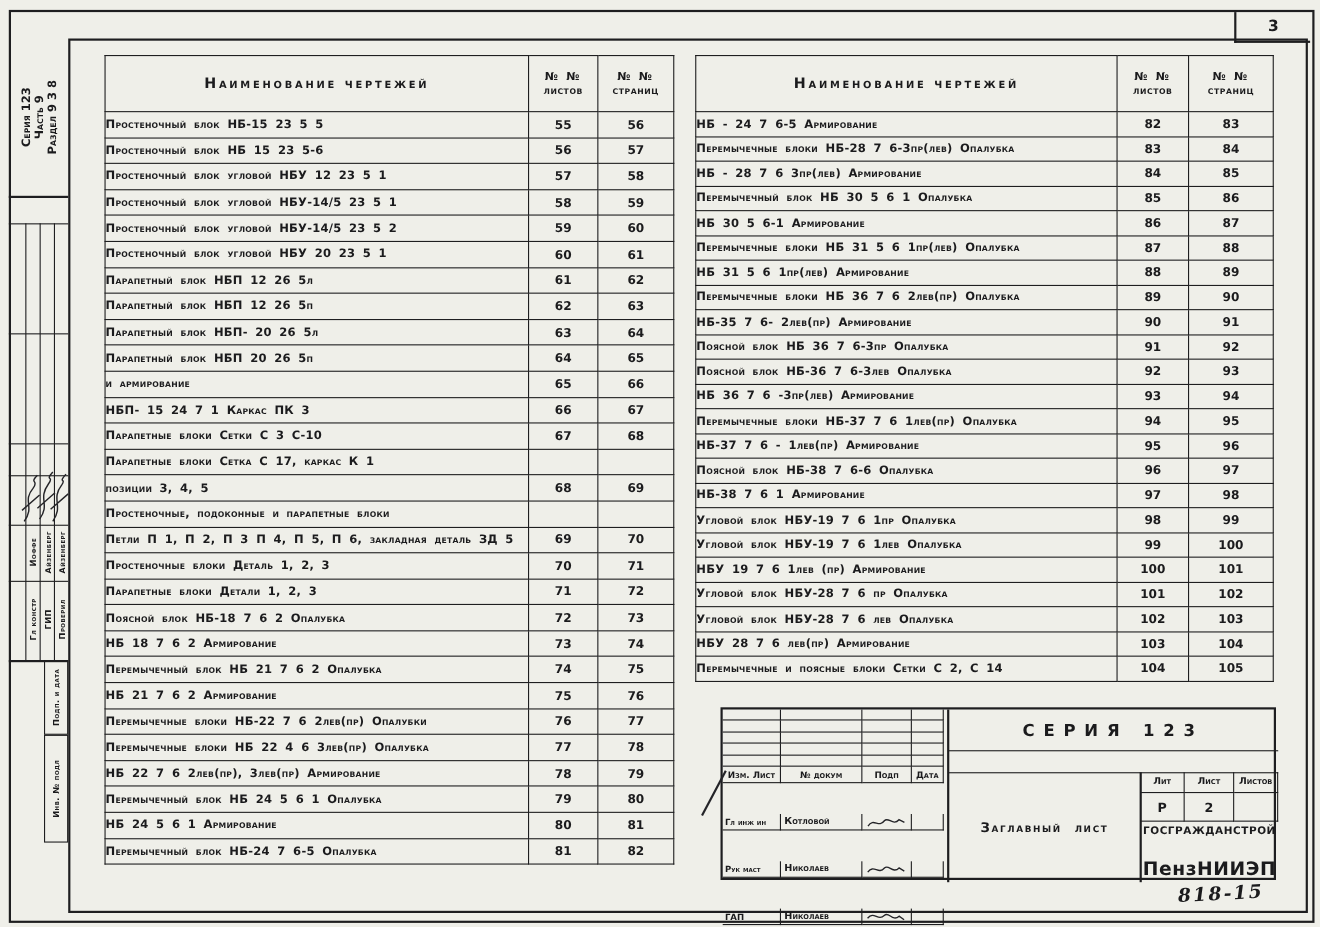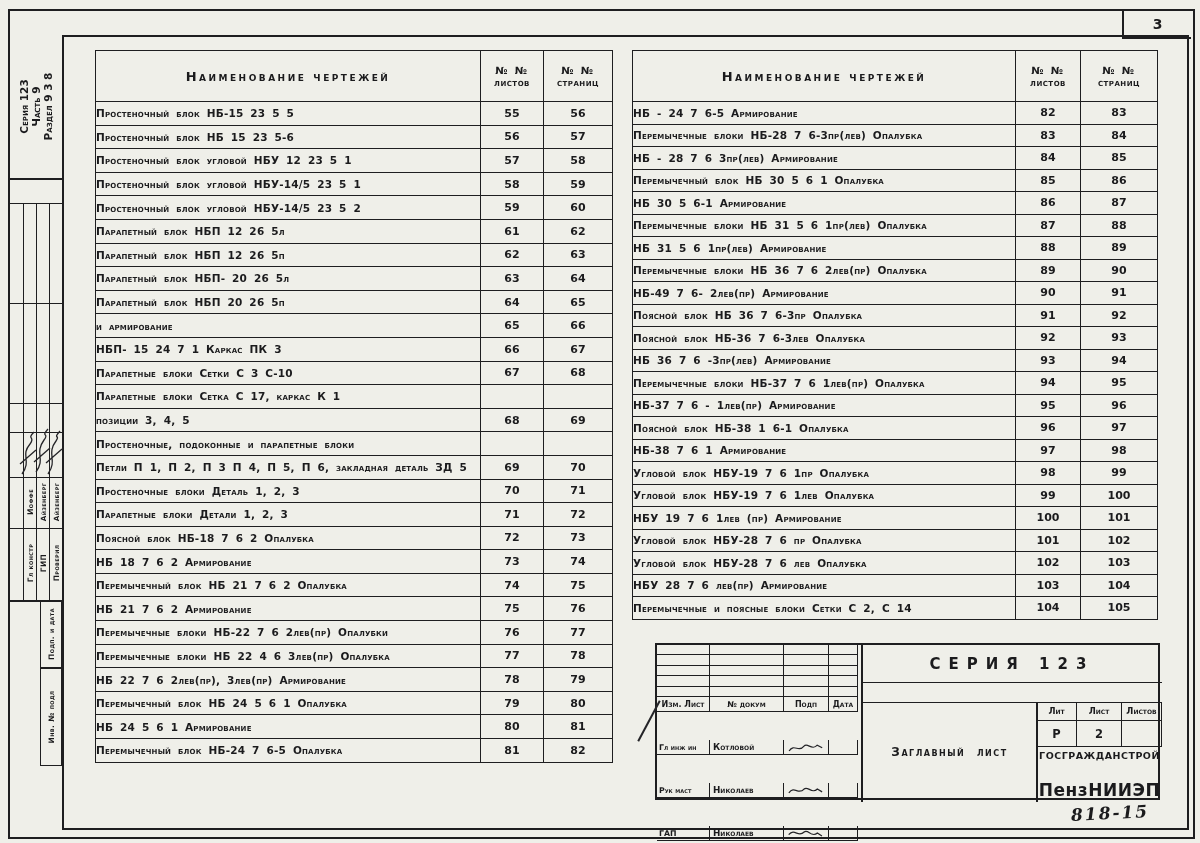--- a/index.html
+++ b/index.html
@@ -165,20 +165,25 @@
           <td class="name">Простеночный блок угловой НБУ-14/5 23 5 1</td>
           <td class="num">58</td>
           <td class="num">59</td>
         </tr>
         <tr>
           <td class="name">Простеночный блок угловой НБУ-14/5 23 5 2</td>
           <td class="num">59</td>
           <td class="num">60</td>
         </tr>
         <tr>
+          <td class="name">Простеночный блок угловой НБУ 20 23 5 1</td>
+          <td class="num">60</td>
+          <td class="num">61</td>
+        </tr>
+        <tr>
           <td class="name">Парапетный блок НБП 12 26 5л</td>
           <td class="num">61</td>
           <td class="num">62</td>
         </tr>
         <tr>
           <td class="name">Парапетный блок НБП 12 26 5п</td>
           <td class="num">62</td>
           <td class="num">63</td>
         </tr>
         <tr>
@@ -343,21 +348,21 @@
           <td class="name">НБ 31 5 6 1пр(лев) Армирование</td>
           <td class="num">88</td>
           <td class="num">89</td>
         </tr>
         <tr>
           <td class="name">Перемычечные блоки НБ 36 7 6 2лев(пр) Опалубка</td>
           <td class="num">89</td>
           <td class="num">90</td>
         </tr>
         <tr>
-          <td class="name">НБ-49 7 6- 2лев(пр) Армирование</td>
+          <td class="name">НБ-35 7 6- 2лев(пр) Армирование</td>
           <td class="num">90</td>
           <td class="num">91</td>
         </tr>
         <tr>
           <td class="name">Поясной блок НБ 36 7 6-3пр Опалубка</td>
           <td class="num">91</td>
           <td class="num">92</td>
         </tr>
         <tr>
           <td class="name">Поясной блок НБ-36 7 6-3лев Опалубка</td>
@@ -373,21 +378,21 @@
           <td class="name">Перемычечные блоки НБ-37 7 6 1лев(пр) Опалубка</td>
           <td class="num">94</td>
           <td class="num">95</td>
         </tr>
         <tr>
           <td class="name">НБ-37 7 6 - 1лев(пр) Армирование</td>
           <td class="num">95</td>
           <td class="num">96</td>
         </tr>
         <tr>
-          <td class="name">Поясной блок НБ-38 1 6-1 Опалубка</td>
+          <td class="name">Поясной блок НБ-38 7 6-6 Опалубка</td>
           <td class="num">96</td>
           <td class="num">97</td>
         </tr>
         <tr>
           <td class="name">НБ-38 7 6 1 Армирование</td>
           <td class="num">97</td>
           <td class="num">98</td>
         </tr>
         <tr>
           <td class="name">Угловой блок НБУ-19 7 6 1пр Опалубка</td>

